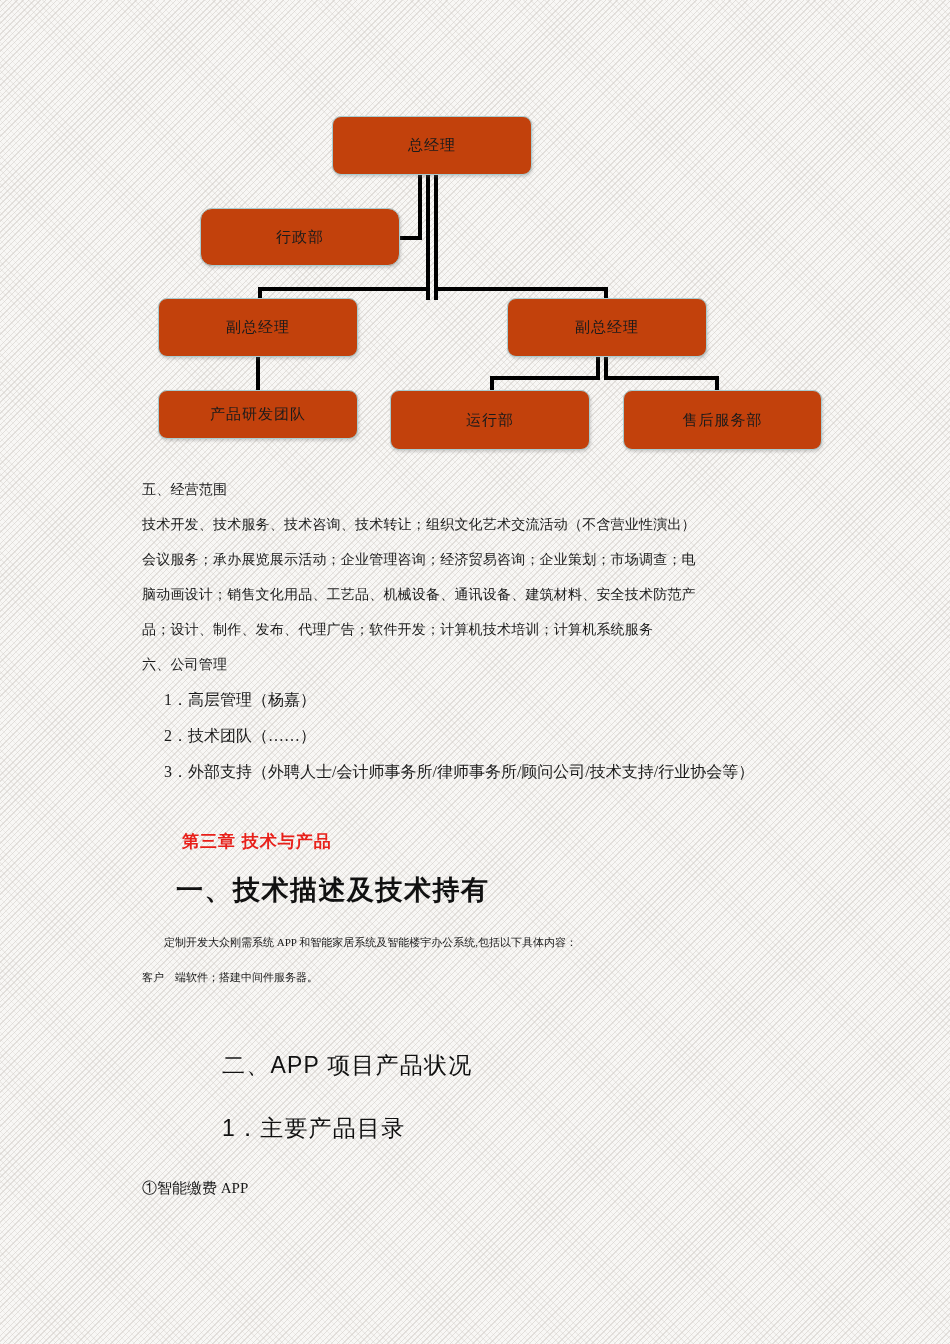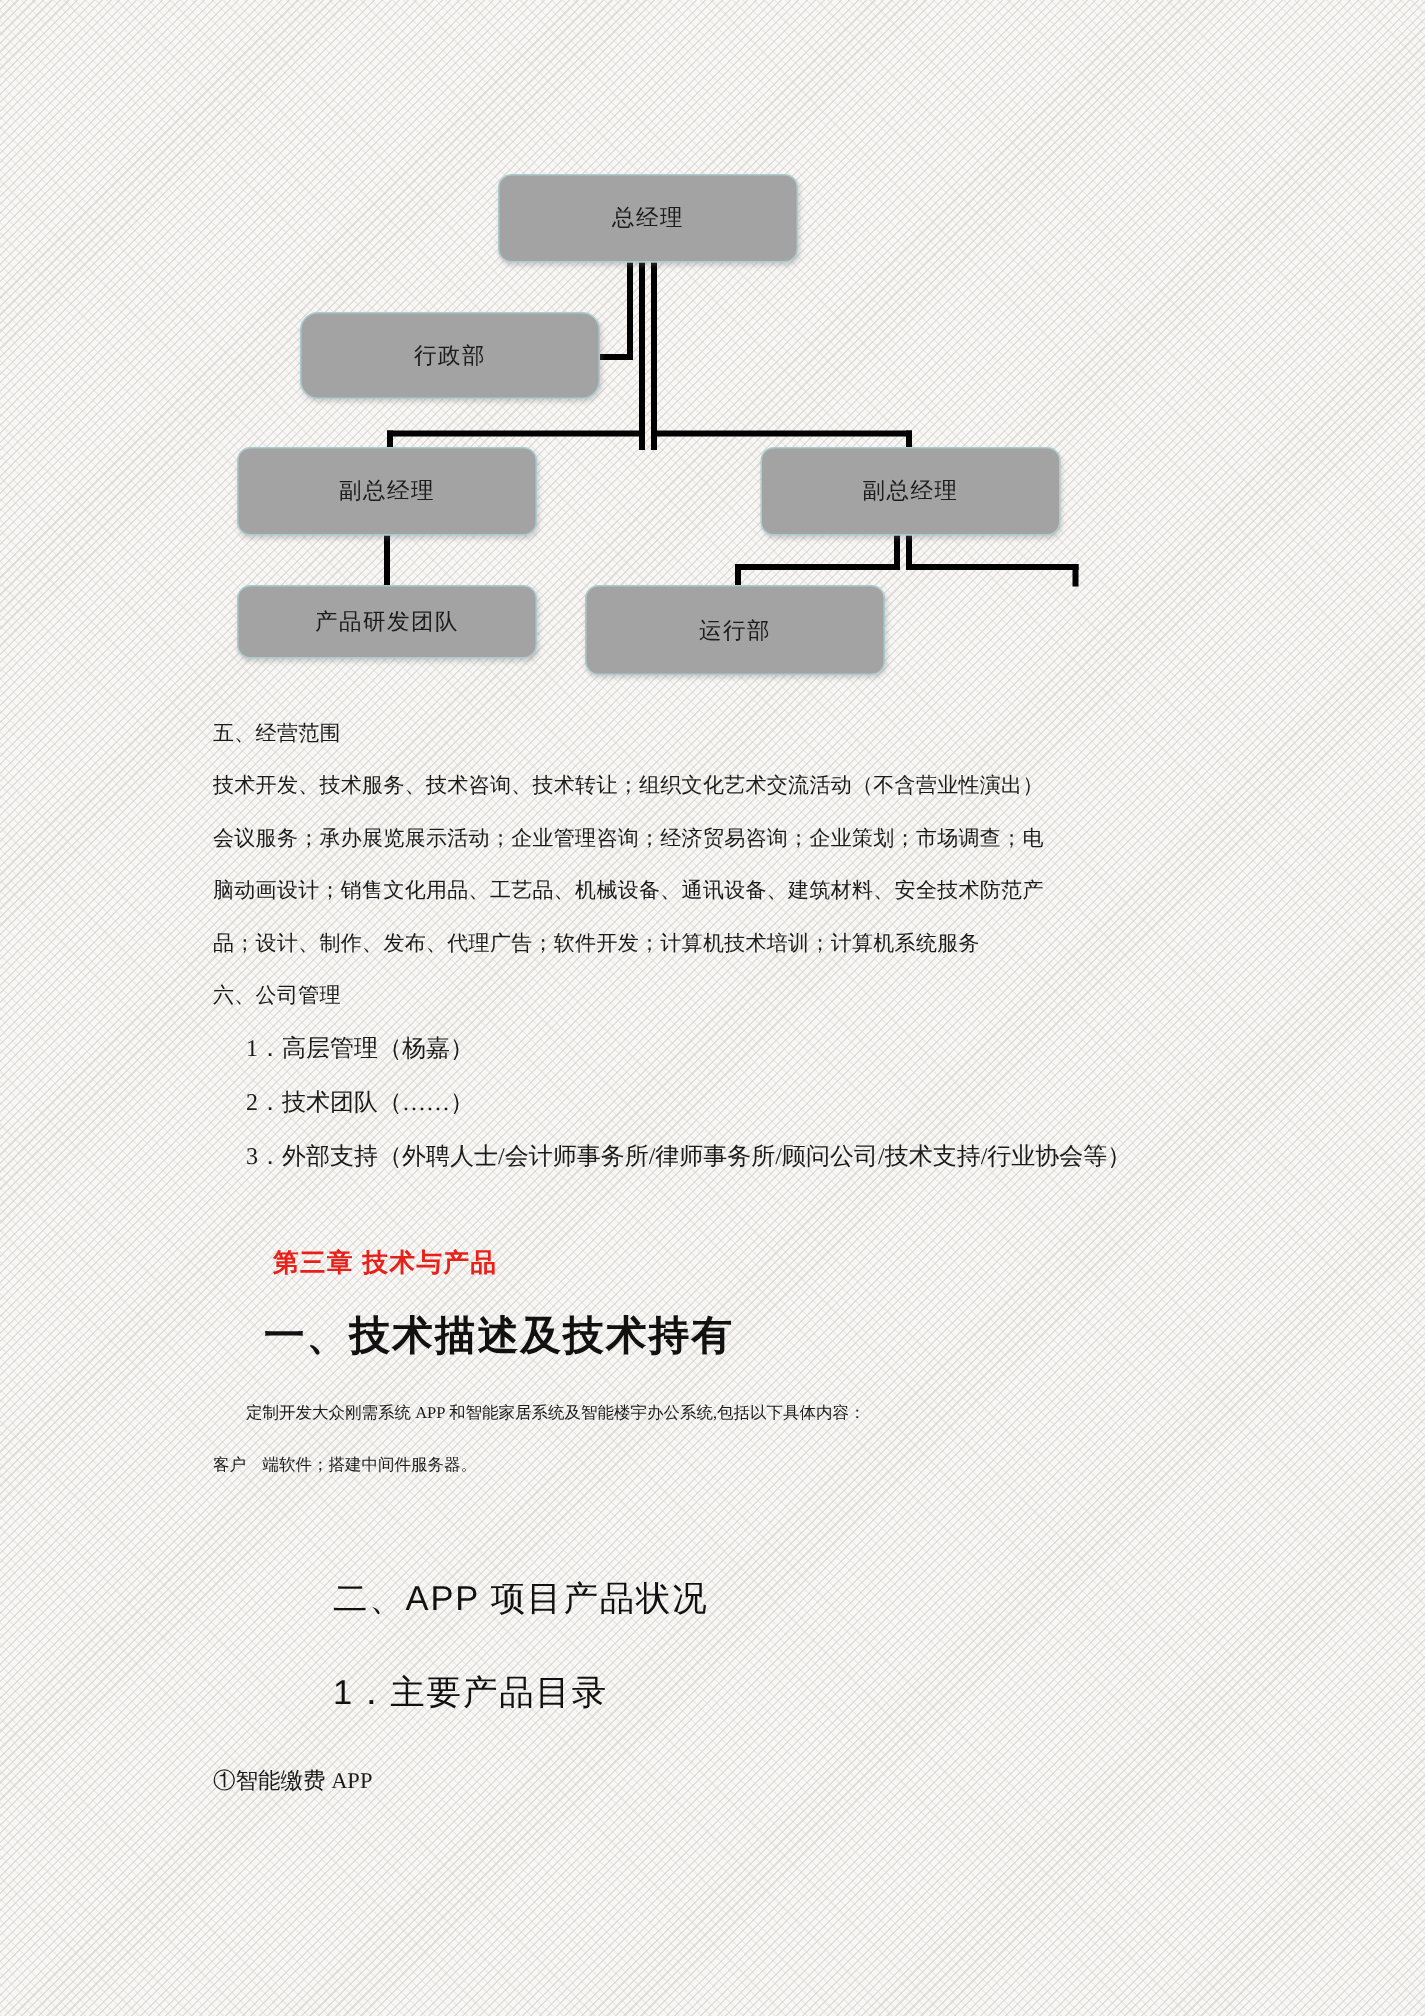--- a/index.html
+++ b/index.html
@@ -38,21 +38,21 @@
   #org-chart {
     position: absolute;
     left: 0;
     top: 0;
     width: 950px;
     height: 470px;
   }
   .node {
     position: absolute;
     box-sizing: border-box;
-    background: #a3a3a3;
+    background: #c2410c;
     border: 1px solid #a9ccd0;
     border-radius: 9px;
     display: flex;
     align-items: center;
     justify-content: center;
     font-size: 15px;
     font-family: "Liberation Serif", "DejaVu Serif", serif;
     color: #1b1b1b;
     letter-spacing: 1px;
     box-shadow: 1px 2px 3px rgba(120,120,120,0.30);
@@ -151,20 +151,23 @@
   </div>
   <div class="node" style="left:507px; top:298px; width:200px; height:59px;">
     <span>副总经理</span>
   </div>
   <div class="node" style="left:158px; top:390px; width:200px; height:49px;">
     <span>产品研发团队</span>
   </div>
   <div class="node" style="left:390px; top:390px; width:200px; height:60px;">
     <span>运行部</span>
   </div>
+  <div class="node" style="left:623px; top:390px; width:199px; height:60px;">
+    <span>售后服务部</span>
+  </div>
 </div>
 
 <div class="doc" style="top:472px;">
 
   <div class="body-line">五、经营范围</div>
   <div class="body-line">技术开发、技术服务、技术咨询、技术转让；组织文化艺术交流活动（不含营业性演出）</div>
   <div class="body-line">会议服务；承办展览展示活动；企业管理咨询；经济贸易咨询；企业策划；市场调查；电</div>
   <div class="body-line">脑动画设计；销售文化用品、工艺品、机械设备、通讯设备、建筑材料、安全技术防范产</div>
   <div class="body-line">品；设计、制作、发布、代理广告；软件开发；计算机技术培训；计算机系统服务</div>
 

